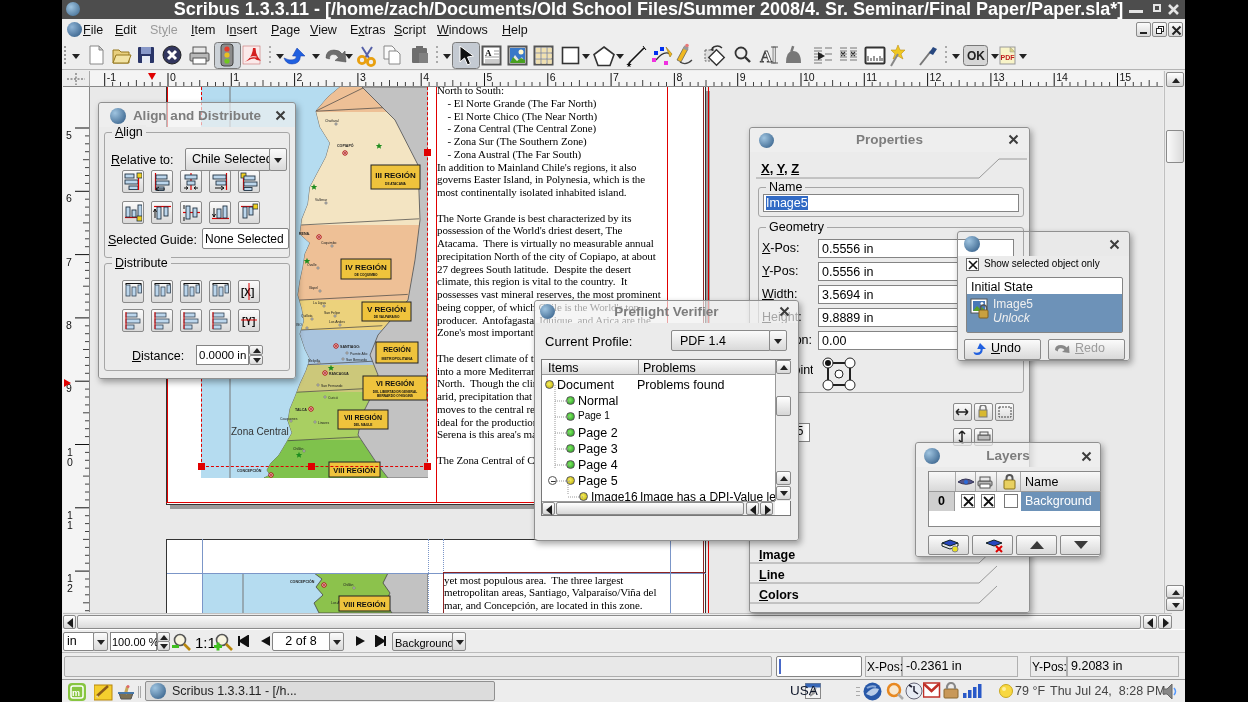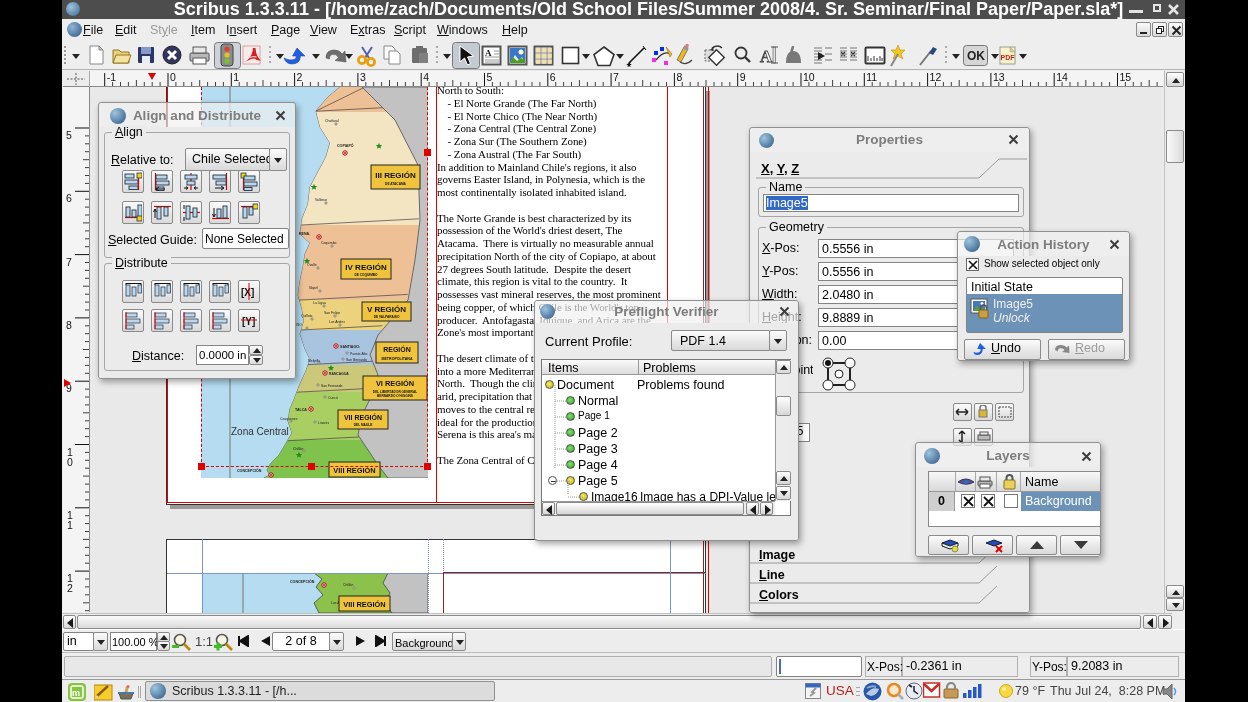--- a/index.html
+++ b/index.html
@@ -463,20 +463,21 @@
         <line x1="22" y1="539.5" x2="26" y2="539.5" stroke="#111" stroke-width="0.8"></line>
         <path d="M1 292 l7 4 -7 4 z" fill="#e00000"></path>
       </svg></div>
 <div id="rcorner"><svg width="27" height="16">
         <path d="M4 8 h18 M13 2 v12" stroke="#555" stroke-dasharray="2,1.5"></path>
       </svg></div>
     <div id="canvas">
 <div class="abs" style="left:76px;top:0;width:540px;height:418px;background:#fff;border-left:1px solid #333;border-right:1px solid #333;border-bottom:1px solid #333;box-shadow:4px 4px 0 rgba(90,90,90,0.55)"></div>
 <div class="abs" style="left:76px;top:452px;width:540px;height:74px;background:#fff;border-left:1px solid #333;border-right:1px solid #333;border-top:1px solid #333"></div>
 <div class="abs" id="txt1" style="left:347px;top:-3px;width:300px;font-family:'Liberation Serif',serif;font-size:11px;line-height:12.75px;color:#000;letter-spacing:-0.1px;white-space:pre">North to South:<br>&nbsp;&nbsp;&nbsp;&nbsp;- El Norte Grande (The Far North)<br>&nbsp;&nbsp;&nbsp;&nbsp;- El Norte Chico (The Near North)<br>&nbsp;&nbsp;&nbsp;&nbsp;- Zona Central (The Central Zone)<br>&nbsp;&nbsp;&nbsp;&nbsp;- Zona Sur (The Southern Zone)<br>&nbsp;&nbsp;&nbsp;&nbsp;- Zona Austral (The Far South)<br>In addition to Mainland Chile's regions, it also<br>governs Easter Island, in Polynesia, which is the<br>most continentally isolated inhabited island.<br>&nbsp;<br>The Norte Grande is best characterized by its<br>possession of the World's driest desert, The<br>Atacama.  There is virtually no measurable annual<br>precipitation North of the city of Copiapo, at about<br>27 degrees South latitude.  Despite the desert<br>climate, this region is vital to the country.  It<br>possesses vast mineral reserves, the most prominent<br>being copper, of which Chile is the World's top<br>producer.  Antofagasta, Iquique, and Arica are the<br>Zone's most important cities and ports.<br>&nbsp;<br>The desert climate of the Norte Chico changes<br>into a more Mediterranean climate nearer the<br>North.  Though the climate is considered semi-<br>arid, precipitation that falls as the winter<br>moves to the central region makes this area<br>ideal for the production of fruits, and La<br>Serena is this area's main city and port.<br>&nbsp;<br>The Zona Central of Chile is the wealthiest</div>
+<div class="abs" style="left:354px;top:486.5px;width:300px;font-family:'Liberation Serif',serif;font-size:11px;line-height:12.75px;color:#000;letter-spacing:-0.1px;white-space:pre">yet most populous area.  The three largest<br>metropolitan areas, Santiago, Valparaíso/Viña del<br>mar, and Concepción, are located in this zone.</div>
 <svg class="abs" style="left:111px;top:0" width="227" height="391" viewBox="0 0 227 391">
         <rect width="233" height="391" fill="#b5dcf0"></rect>
         <path d="M139 0 L127 10 L115 24 L119 40 L129 56 L125 70 L117 85 L109 100 L107 117 L101 132 L99 147 L109 156 L104 167 L102 180 L99 194 L97 208 L101 222 L103 234 L99 247 L104 262 L109 272 L105 284 L99 297 L94 310 L89 322 L87 334 L91 346 L84 358 L78 368 L70 376 L66 383 L69 388 L63 391 L187 391 L177 378 L167 363 L157 348 L161 328 L171 308 L177 288 L169 268 L177 248 L207 213 L214 173 L219 133 L217 78 L194 33 L161 0 Z" fill="#f3e4c2" stroke="#555" stroke-width="0.8"></path>
         <clipPath id="landclip">
           <path d="M139 0 L127 10 L115 24 L119 40 L129 56 L125 70 L117 85 L109 100 L107 117 L101 132 L99 147 L109 156 L104 167 L102 180 L99 194 L97 208 L101 222 L103 234 L99 247 L104 262 L109 272 L105 284 L99 297 L94 310 L89 322 L87 334 L91 346 L84 358 L78 368 L70 376 L66 383 L69 388 L63 391 L187 391 L177 378 L167 363 L157 348 L161 328 L171 308 L177 288 L169 268 L177 248 L207 213 L214 173 L219 133 L217 78 L194 33 L161 0 Z"></path>
         </clipPath>
         <rect x="0" y="0" width="233" height="25" fill="#eec096" clip-path="url(#landclip)"></rect>
         <rect x="0" y="25" width="233" height="113" fill="#f3e4c2" clip-path="url(#landclip)"></rect>
         <rect x="0" y="138" width="233" height="75" fill="#eec096" clip-path="url(#landclip)"></rect>
         <rect x="0" y="213" width="233" height="30" fill="#ecd27c" clip-path="url(#landclip)"></rect>
@@ -652,21 +653,21 @@
         <span class="uarr" style="left:2px;top:2px;border-width:4px;border-bottom-width:5px"></span>
       </div>
       <div class="ibtn" style="left:95px;top:11px;width:13px;height:10px">
         <span class="darr" style="left:2px;top:2px;border-width:4px;border-top-width:5px"></span>
       </div>
       <svg class="abs" style="left:109px;top:2px" width="22" height="20">
         <circle cx="9" cy="8" r="5.5" fill="#f8f4e0" stroke="#555" stroke-width="1.6"></circle>
         <line x1="13" y1="12" x2="19" y2="18" stroke="#b8860b" stroke-width="2.6"></line>
         <rect x="1" y="13" width="7" height="3" fill="#40c020"></rect>
       </svg>
-      <div class="abs" style="left:133px;top:4px;font-size:13px;color:#404040">1:1</div>
+      <div class="abs" style="left:133px;top:4px;font-size:15px;color:#000000">1:1</div>
       <svg class="abs" style="left:151px;top:2px" width="22" height="20">
         <circle cx="9" cy="8" r="5.5" fill="#f8f4e0" stroke="#555" stroke-width="1.6"></circle>
         <line x1="13" y1="12" x2="19" y2="18" stroke="#b8860b" stroke-width="2.6"></line>
         <rect x="1" y="13" width="8" height="3" fill="#40c020"></rect>
         <rect x="3.5" y="10.5" width="3" height="8" fill="#40c020"></rect>
       </svg>
       <svg class="abs" style="left:175px;top:5px" width="12" height="12">
         <path d="M2 1 v10 M11 1 l-8 5 8 5 z" stroke="#111" fill="#111" stroke-width="2"></path>
       </svg>
       <svg class="abs" style="left:197px;top:5px" width="12" height="12">
@@ -717,21 +718,21 @@
       <div class="abs" style="left:76px;top:6px;width:3px;height:12px;border-left:1px solid #aaa;border-right:1px solid #aaa"></div>
       <div class="abs" style="left:83px;top:1px;width:350px;height:20px;background:#dcdcdc;border:1px solid #909090;border-radius:2px">
         <span style="position:absolute;left:4px;top:1px;width:16px;height:16px;border-radius:8px;background:radial-gradient(circle at 5px 5px,#9fc4e0,#2a5580)"></span>
         <span style="position:absolute;left:26px;top:2px;font-size:12.5px;color:#222">Scribus 1.3.3.11 - [/h...</span>
       </div>
       <svg class="abs" style="left:743px;top:3px" width="16" height="16">
         <rect x="0.5" y="0.5" width="15" height="15" fill="#f4f4f4" stroke="#888"></rect>
         <rect x="0.5" y="0.5" width="15" height="4" fill="#3868b8"></rect>
         <path d="M5 13 l4-3 -2-1 4-4" stroke="#999" stroke-width="2" fill="none"></path>
       </svg>
-      <div class="abs" style="left:764px;top:3px;font-size:13.5px;color:#b91c1c">USA</div>
+      <div class="abs" style="left:728px;top:3px;font-size:13.5px;color:#0f172a">USA</div>
       <div class="abs" style="left:794px;top:7px;width:4px;height:9px;border-top:1px solid #aaa;border-bottom:1px solid #aaa;background:linear-gradient(#ededed 3px,#aaa 3px,#aaa 4px,#ededed 4px)"></div>
       <svg class="abs" style="left:801px;top:2px" width="19" height="19">
         <circle cx="9.5" cy="9.5" r="9" fill="#2858a8"></circle>
         <path d="M3 12 q6-8 13-5 q-2 6-8 7 z" fill="#b8cce8"></path>
         <path d="M4 6 q5-3 9-1" stroke="#88a8d8" stroke-width="2" fill="none"></path>
       </svg>
       <svg class="abs" style="left:824px;top:2px" width="19" height="19">
         <circle cx="8" cy="8" r="6" fill="#f8e8d0" stroke="#e88820" stroke-width="2.5"></circle>
         <line x1="12" y1="12" x2="17" y2="17" stroke="#aaa" stroke-width="2.5"></line>
       </svg>
@@ -783,21 +784,21 @@
     </div>
     <div class="field" style="left:13px;top:66px;width:256px;height:18px;padding:1px 2px"><span style="background:#316ac5;color:#fff">Image5</span></div>
     <div class="gbox" style="left:8px;top:99px;width:266px;height:166px">
       <span class="glabel">Geometry</span>
     </div>
     <div class="abs" style="left:12px;top:113px;font-size:12.5px"><u>X</u>-Pos:</div>
     <div class="field" style="left:68px;top:111px;width:196px;height:19px;padding:2px 3px">0.5556 in</div>
     <div class="abs" style="left:12px;top:136px;font-size:12.5px"><u>Y</u>-Pos:</div>
     <div class="field" style="left:68px;top:134px;width:196px;height:19px;padding:2px 3px">0.5556 in</div>
     <div class="abs" style="left:12px;top:159px;font-size:12.5px"><u>W</u>idth:</div>
-    <div class="field" style="left:68px;top:157px;width:196px;height:19px;padding:2px 3px">2.0480 in</div>
+    <div class="field" style="left:68px;top:157px;width:196px;height:19px;padding:2px 3px">3.5694 in</div>
     <div class="abs" style="left:12px;top:182px;font-size:12.5px"><u>H</u>eight:</div>
     <div class="field" style="left:68px;top:180px;width:196px;height:19px;padding:2px 3px">9.8889 in</div>
     <div class="abs" style="left:12px;top:205px;font-size:12.5px">Rotation:</div>
     <div class="field" style="left:68px;top:203px;width:196px;height:19px;padding:2px 3px">0.00</div>
     <div class="abs" style="left:8px;top:235px;width:55px;text-align:right;font-size:12.5px;overflow:hidden">Basepoint:</div>
     <svg class="abs" style="left:71px;top:228px" width="36" height="36">
       <rect x="7" y="7" width="22" height="22" fill="none" stroke="#222" stroke-width="2"></rect>
       <circle cx="7" cy="7" r="5" fill="#fff" stroke="#222"></circle>
       <circle cx="7" cy="7" r="3" fill="#111"></circle>
       <circle cx="29" cy="7" r="5" fill="#fff" stroke="#222"></circle>
@@ -994,21 +995,20 @@
     <div class="field" style="left:97px;top:242px;width:53px;height:20px;padding:3px 2px;font-size:11.5px;white-space:nowrap">0.0000 in</div>
     <div class="ibtn" style="left:150px;top:242px;width:14px;height:10px">
       <span class="uarr" style="left:3px;top:2px"></span>
     </div>
     <div class="ibtn" style="left:150px;top:252px;width:14px;height:10px">
       <span class="darr" style="left:3px;top:2px"></span>
     </div>
   </div>
 <div class="pal" style="left:957px;top:231px;width:173px;height:130px;z-index:30">
     <div class="pbody" style="top:24px"></div>
-    <div class="ptitle" style="height:24px;font-size:13.5px;line-height:25px">Action History</div>
     <span style="position:absolute;left:6px;top:4px;width:16px;height:16px;border-radius:8px;background:radial-gradient(circle at 5px 5px,#9fc4e0,#2a5580)"></span>
     <span class="pclose" style="right:9px;top:6px"><svg width="11" height="11">
         <path d="M1.5 1.5 L9.5 9.5 M9.5 1.5 L1.5 9.5" stroke="#3c3c3c" stroke-width="2"></path>
       </svg></span>
     <div class="abs" style="left:8px;top:26px;width:13px;height:13px;background:#fff;border:1px solid #666"></div>
     <svg class="abs" style="left:9px;top:27px" width="12" height="12">
       <path d="M2 2 l8 8 M10 2 l-8 8" stroke="#111" stroke-width="1.6"></path>
     </svg>
     <div class="abs" style="left:26px;top:26px;font-size:10px">Show selected object only</div>
     <div class="field" style="left:8px;top:45px;width:157px;height:56px;border-radius:2px"></div>

